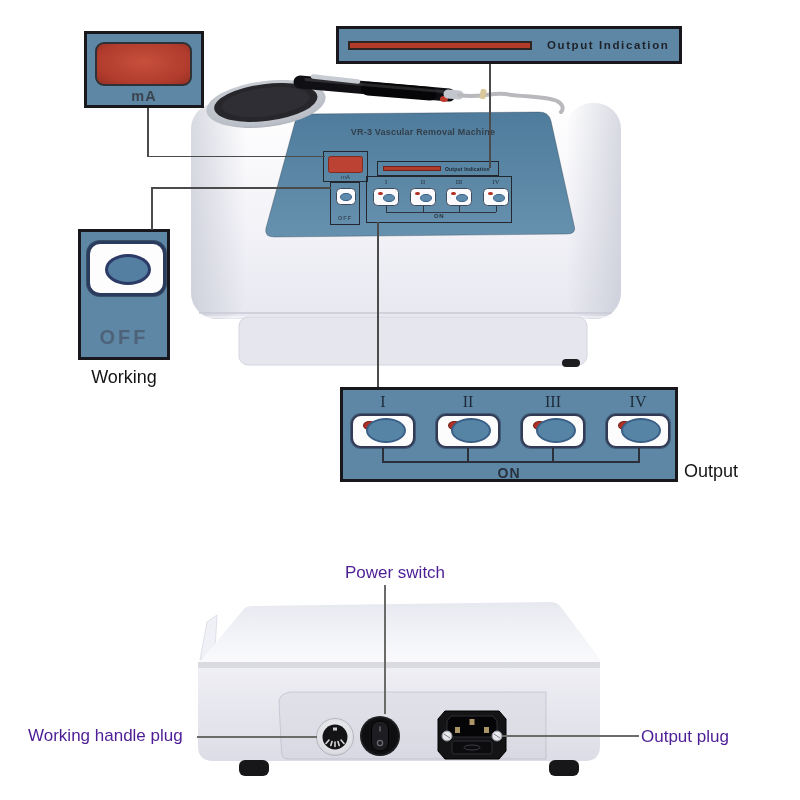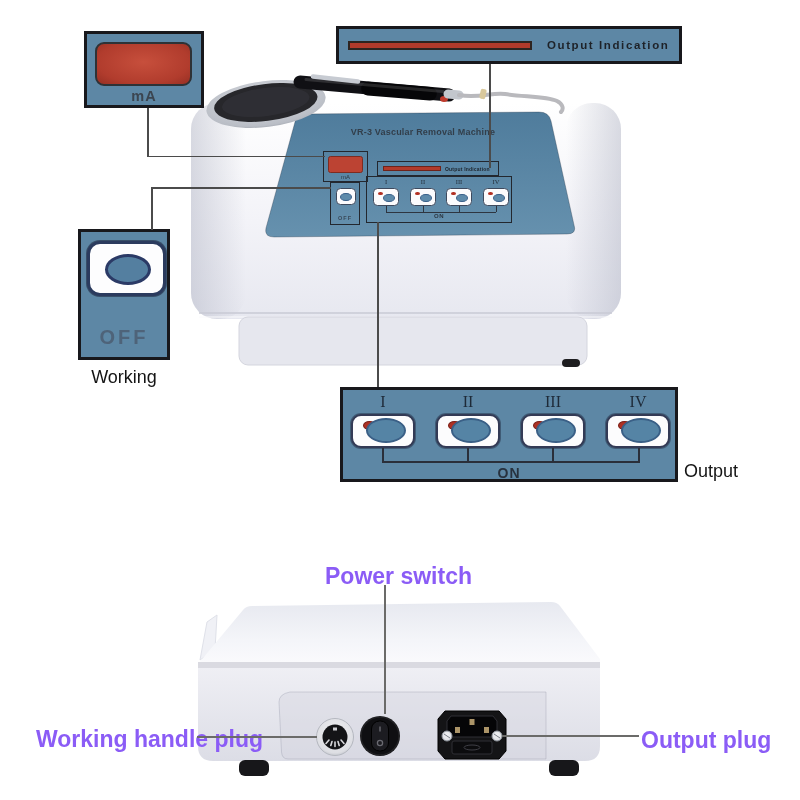--- a/index.html
+++ b/index.html
@@ -98,21 +98,21 @@
   .p-off{position:absolute;bottom:3px;left:0;width:100%;text-align:center;
     font-size:5.5px;font-weight:bold;letter-spacing:1px;color:#3a4a5a;}
   .p-num{position:absolute;top:1px;width:26px;text-align:center;
     font-family:"Liberation Serif","DejaVu Serif",serif;font-size:6.5px;color:#232e3a;}
   .p-stub{position:absolute;width:1px;height:6px;background:#2e3540;top:29px;}
   .p-hline{position:absolute;left:19px;top:35px;width:110px;height:1px;background:#2e3540;}
   .p-on{position:absolute;left:0;top:36px;width:100%;text-align:center;
     font-size:6px;font-weight:bold;color:#2b3642;letter-spacing:.5px;}
 
   
-  .big-label{position:absolute;font-size:23px;color:#8b5cf6;white-space:nowrap;font-weight:bold;}
+  .big-label{position:absolute;font-size:17px;color:#4c1d95;white-space:nowrap;}
 </style>
 </head>
 <body>
 
 <svg class="abs" style="left:180px;top:55px;" width="510" height="320" viewBox="180 55 510 320">
   <defs>
     <linearGradient id="bodyGrad" x1="0" y1="0" x2="0" y2="1">
       <stop offset="0" stop-color="#ffffff"></stop>
         <stop offset=".55" stop-color="#f3f3f8"></stop>
         <stop offset="1" stop-color="#e7e8f0"></stop>
@@ -334,17 +334,17 @@
       <line x1="444" y1="734" x2="450" y2="738" stroke="#787d86" stroke-width="1"></line>
       <circle cx="497" cy="736" r="5" fill="url(#silver)" stroke="#8f949c" stroke-width="1"></circle>
       <line x1="494" y1="734" x2="500" y2="738" stroke="#787d86" stroke-width="1"></line>
     </g>
   </g>
 </svg>
 
 <div class="big-label" style="left:325px;top:563px;width:140px;text-align:center;">Power switch</div>
 <div class="cline-soft" style="left:384px;top:585px;width:1.5px;height:129px;"></div>
 
-<div class="big-label" style="left:36px;top:726px;">Working handle plug</div>
+<div class="big-label" style="left:28px;top:726px;">Working handle plug</div>
 <div class="cline-soft" style="left:197px;top:736px;width:120px;height:1.5px;"></div>
 
 <div class="big-label" style="left:641px;top:727px;">Output plug</div>
 <div class="cline-soft" style="left:502px;top:735px;width:137px;height:1.5px;"></div>
 
 </body></html>

